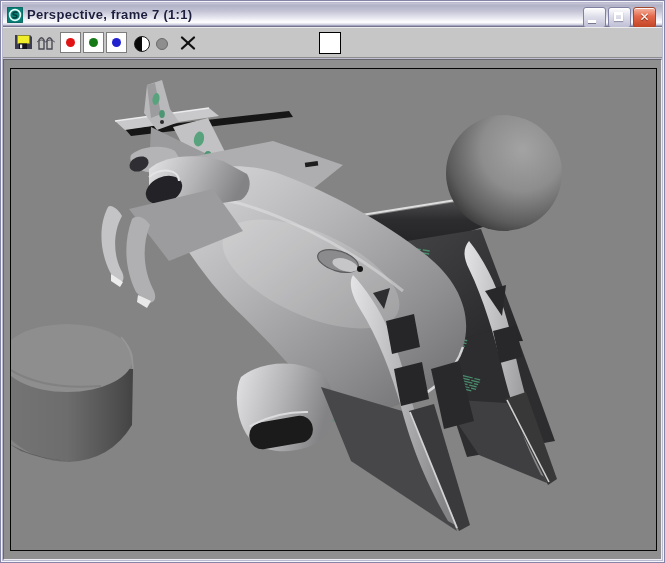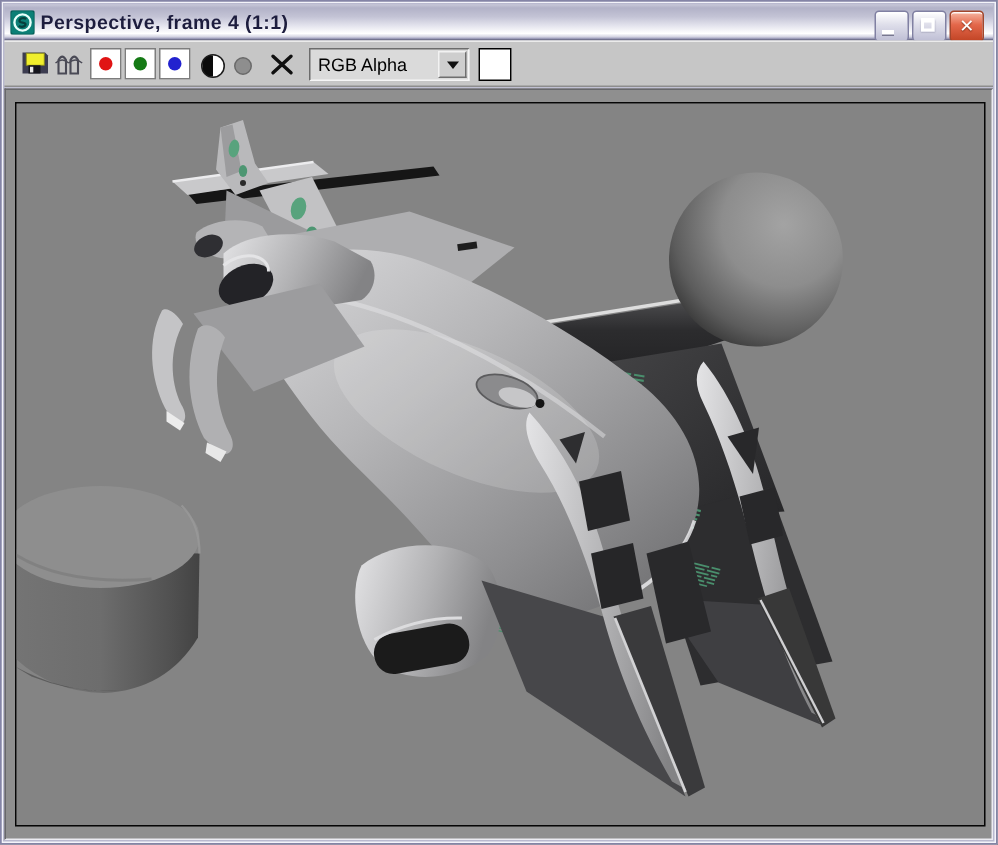--- a/index.html
+++ b/index.html
@@ -92,21 +92,21 @@
 
 <div class="win">
 
   <div class="titlebar">
     <svg class="app-icon" viewBox="0 0 16 16">
       <rect x="0" y="0" width="16" height="16" rx="2" fill="#0b7f76"></rect>
       <rect x="0" y="0" width="16" height="16" rx="2" fill="none" stroke="#055a54"></rect>
       <circle cx="8" cy="8" r="5.4" fill="none" stroke="#e6fffa" stroke-width="1.6"></circle>
       <path d="M10.5 5.6 C8.6 4.4 6 5.2 6 7 C6 8.6 10 7.6 10 9.2 C10 10.8 7.2 11.5 5.5 10.3" fill="none" stroke="#063f3b" stroke-width="1.5"></path>
     </svg>
-    <span class="title-text">Perspective, frame 4 (1:1)</span>
+    <span class="title-text">Perspective, frame 7 (1:1)</span>
     <div class="winbtns">
       <div class="winbtn" title="">
           <span class="glyph-min"></span>
         </div>
       <div class="winbtn">
           <span class="glyph-max"></span>
         </div>
       <div class="winbtn close">
           <span class="glyph-close">✕</span>
         </div>
@@ -147,26 +147,20 @@
       <span class="mono-ic" style="display:block"></span>
     </div>
 
     <svg class="tb" style="left:177px;top:7px" width="16" height="16" viewBox="0 0 16 16">
       <g stroke="#101010" stroke-width="2.3" stroke-linecap="round">
         <line x1="2" y1="2.5" x2="14" y2="13.5"></line>
         <line x1="14" y1="2.5" x2="2" y2="13.5"></line>
       </g>
     </svg>
 
-    <div class="tb combo" style="left:203px">
-      <span class="combo-text">RGB Alpha</span>
-      <span class="combo-btn">
-        <span class="combo-arrow"></span>
-      </span>
-    </div>
 
     <div class="tb swatch" style="left:316px"></div>
   </div>
 
   <div class="client">
     <div class="render-frame">
       <svg width="645" height="481" viewBox="0 0 645 481">
         <defs>
           <linearGradient id="gFus" x1="0" y1="0" x2="1" y2="1">
             <stop offset="0" stop-color="#dcdcde"></stop>

